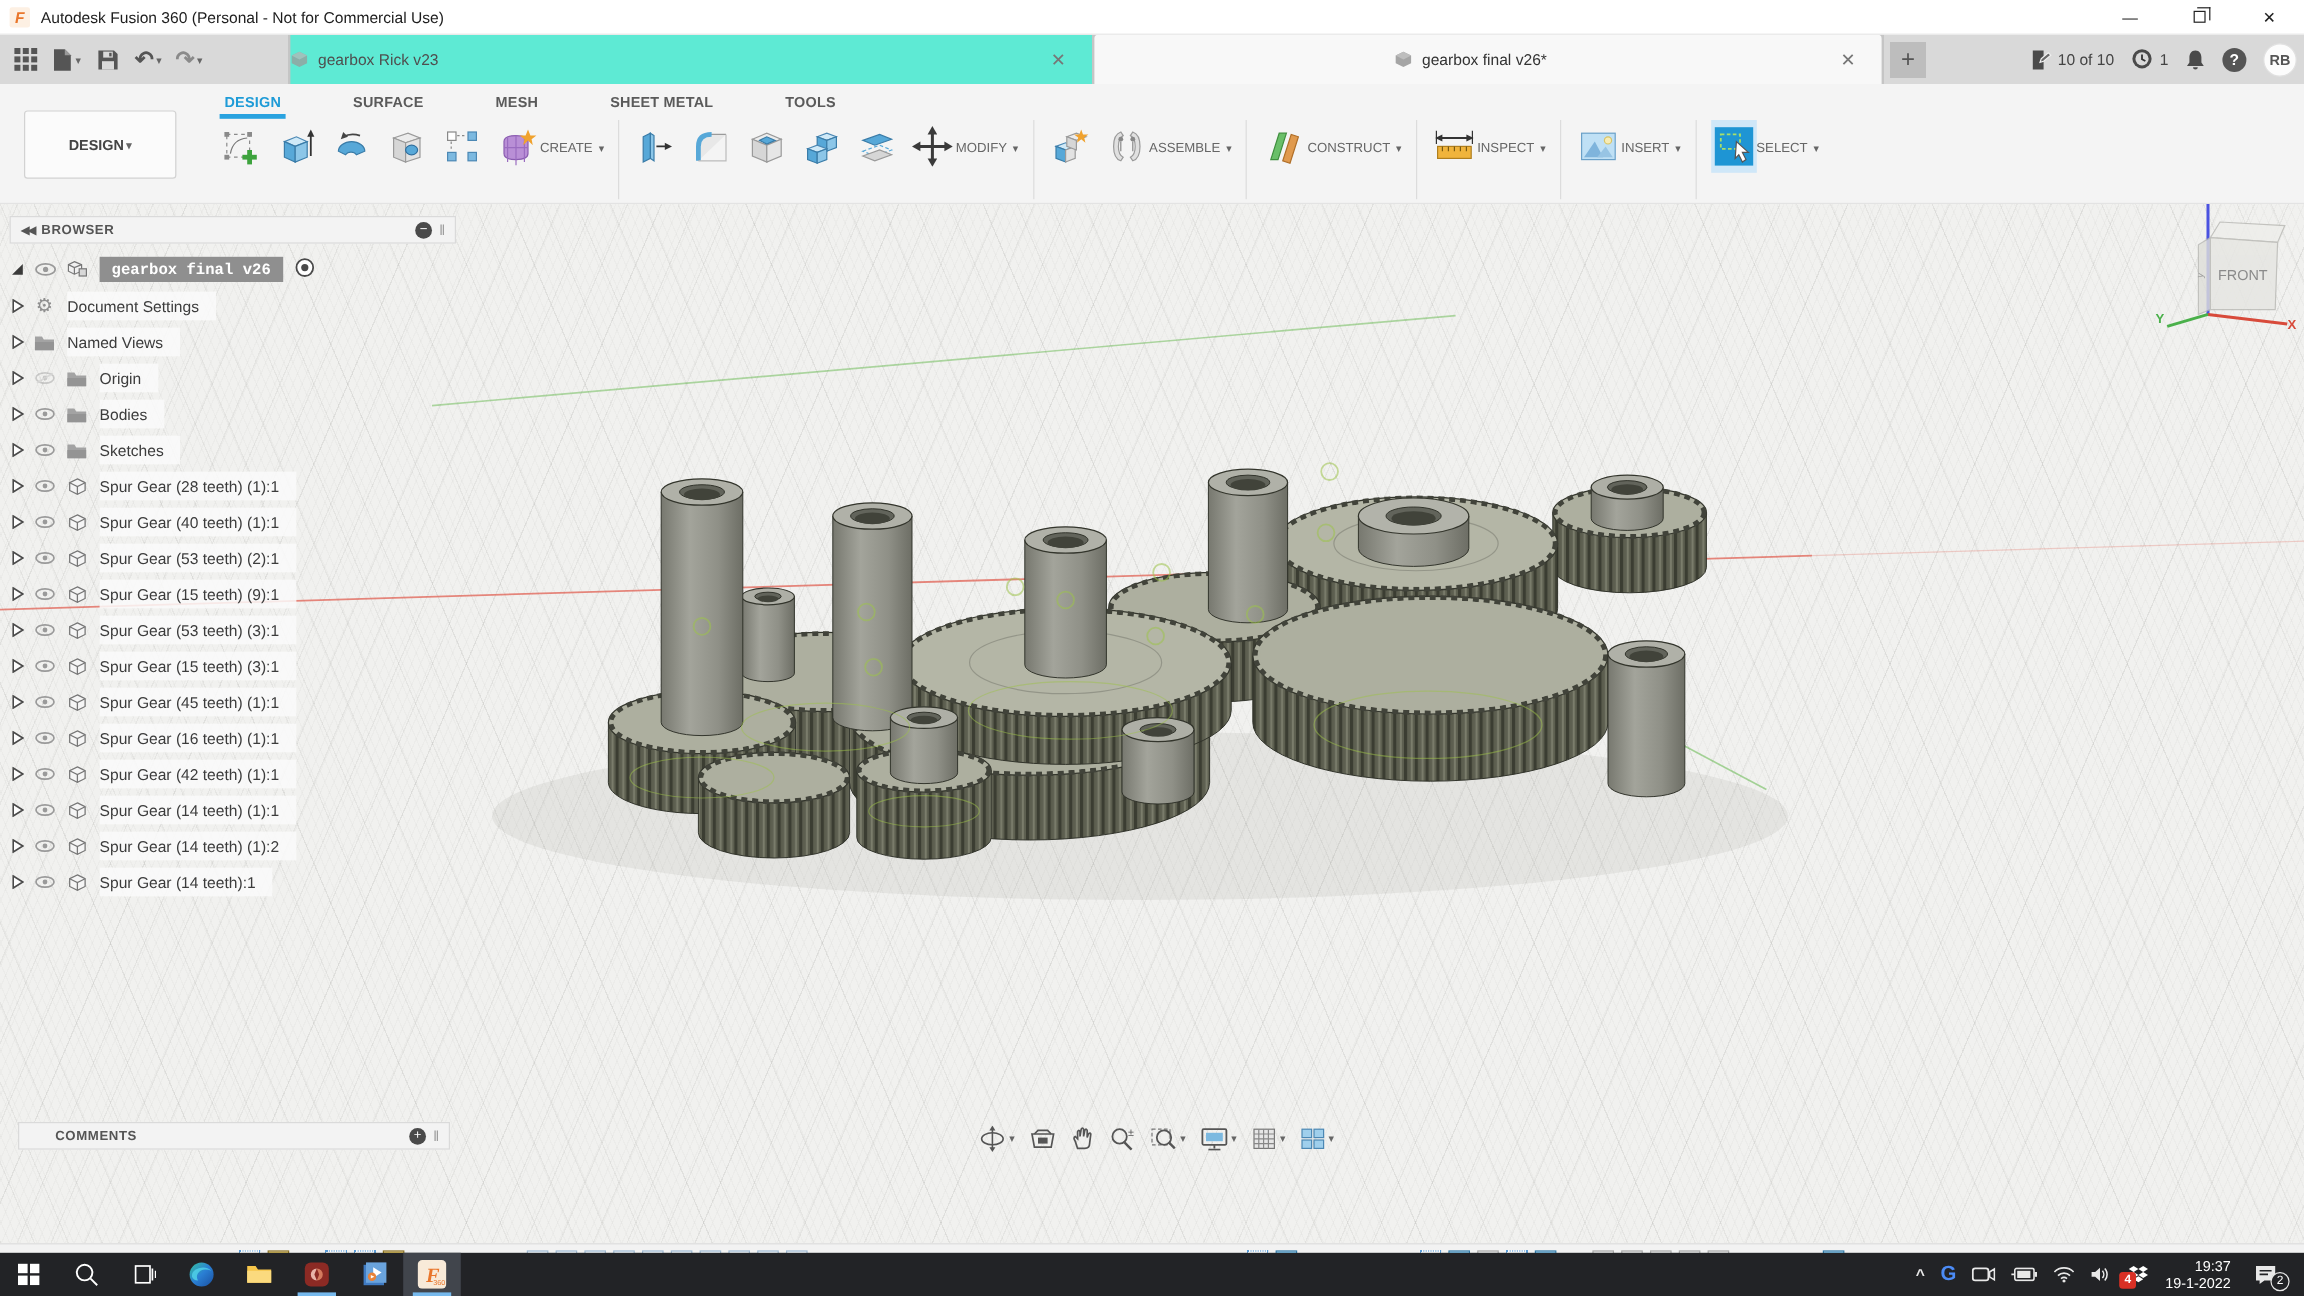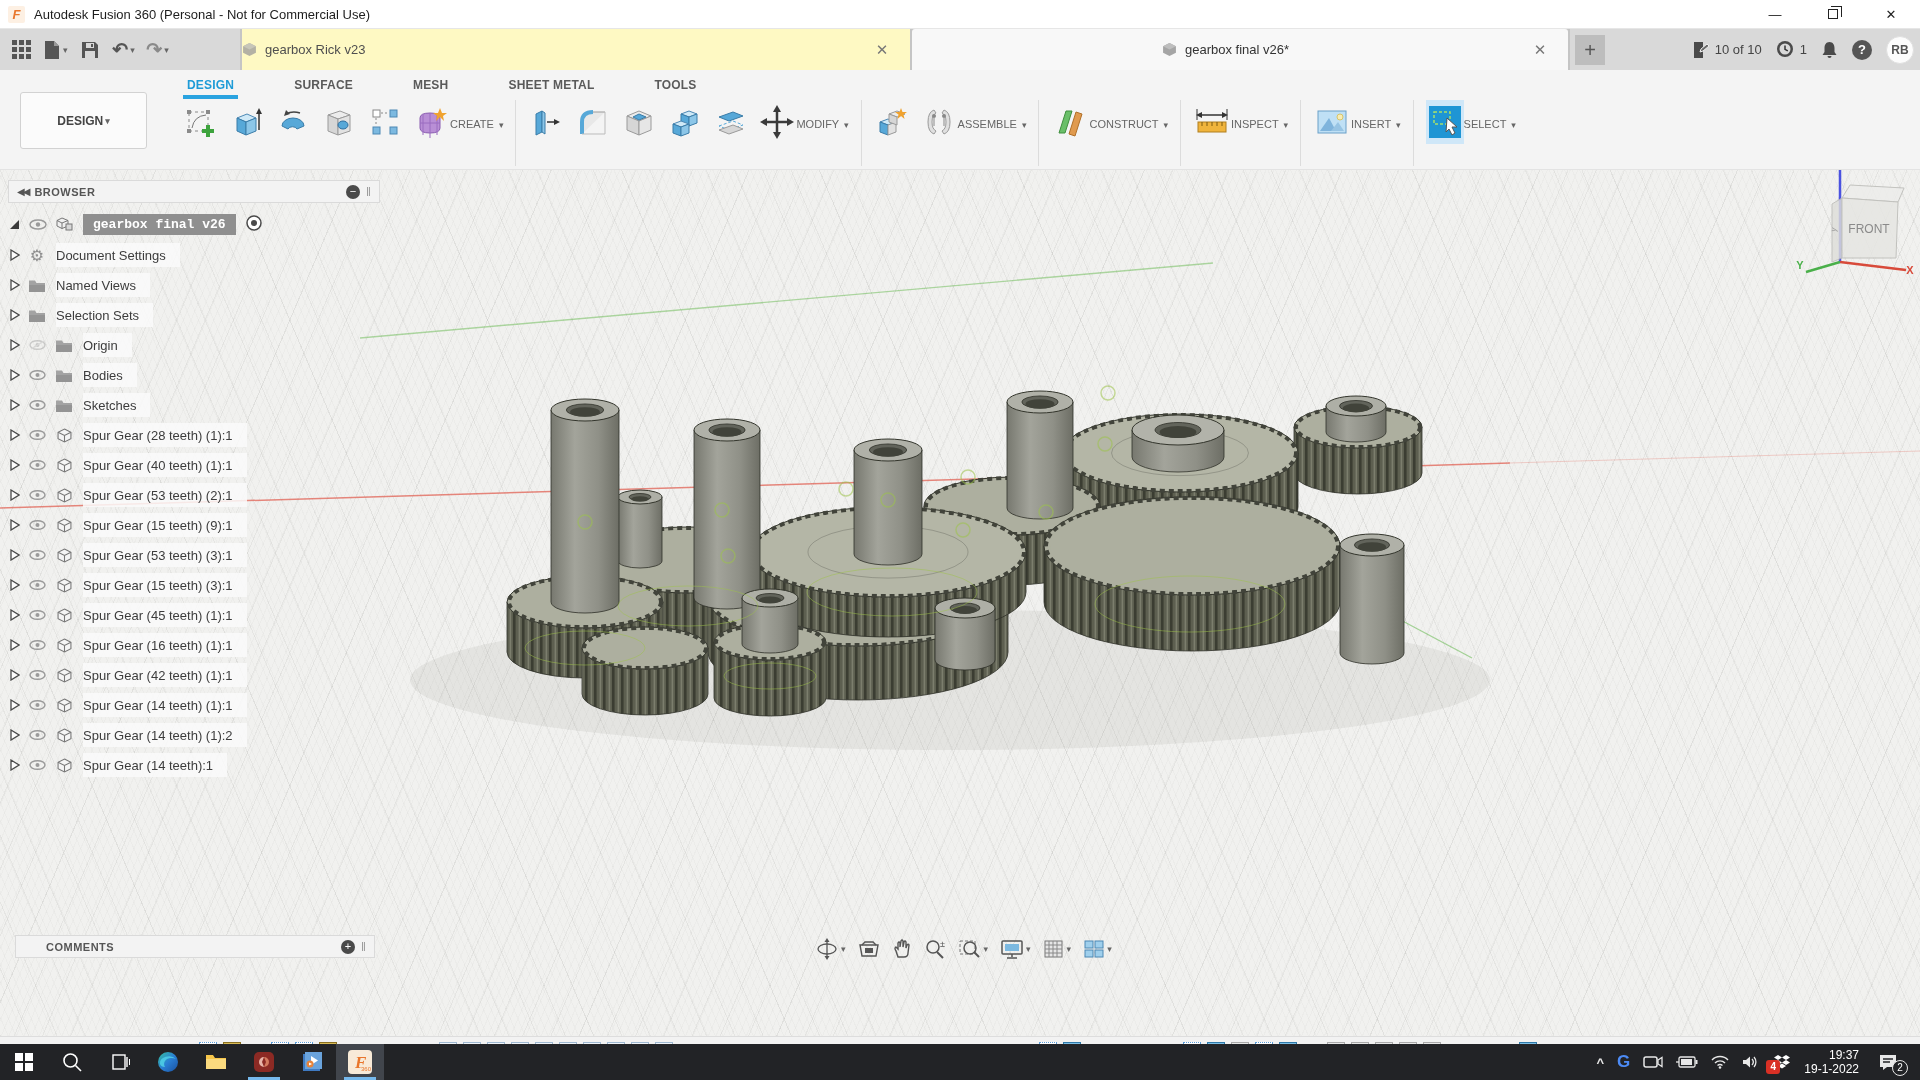--- a/index.html
+++ b/index.html
@@ -17,21 +17,21 @@
 
   
   .tabbar { position:absolute; left:0; top:29px; width:1920px; height:41px; background:#d9d9d9; z-index:39; }
   .qat { position:absolute; left:6px; top:0; height:100%; display:flex; align-items:center; gap:4px; }
   .qat-btn { height:30px; min-width:30px; display:flex; align-items:center; justify-content:center; color:#555; padding:0 3px; }
   .caret { font-size:9px; color:#666; margin-left:2px; }
   .grid9 { display:grid; grid-template-columns:repeat(3,5px); grid-template-rows:repeat(3,5px); gap:2px; }
   .grid9 span { background:#555; }
   .tabstrip { position:absolute; left:240px; top:0; width:1330px; height:41px; background:#c5c5c5; }
   .doc-tab { position:absolute; top:0; height:41px; display:flex; align-items:center; }
-  .doc-tab.inactive { left:2px; width:668px; background:#fef9c3; justify-content:center; color:#4f4f4f; }
+  .doc-tab.inactive { left:2px; width:668px; background:#5eead4; justify-content:center; color:#4f4f4f; }
   .doc-tab.active { left:672px; width:656px; background:#f8f8f8; border-radius:3px 3px 0 0; color:#333; }
   .doc-tab .cube-ic { margin-right:8px; opacity:.75; }
   .tab-close { margin-left:auto; margin-right:18px; color:#777; font-size:15px; width:20px; text-align:center; }
   .doc-tab.active .tab-label-wrap { margin-left:250px; display:flex; align-items:center; }
   .newtab-btn { position:absolute; left:1575px; top:6px; width:30px; height:30px; background:#bdbdbd; color:#555; font-size:20px; display:flex; align-items:center; justify-content:center; }
   .topright { position:absolute; right:6px; top:0; height:100%; display:flex; align-items:center; gap:14px; }
   .tr-item { display:flex; align-items:center; gap:5px; color:#444; font-size:13px; }
   .circle-q { width:20px; height:20px; border-radius:50%; background:#555; color:#fff; font-weight:bold; font-size:13px; display:flex; align-items:center; justify-content:center; }
   .avatar { width:28px; height:28px; border-radius:50%; background:#fcfcfc; color:#555; font-size:12px; font-weight:bold; display:flex; align-items:center; justify-content:center; border:1px solid #e0e0e0; }
 
@@ -652,36 +652,20 @@
           <span class="rowbg">
             <span class="tree-label">Named Views</span>
           </span>
         </div>
         <div class="tree-row">
           <span class="disc">
             <svg width="11" height="12">
               <polygon points="2,1 10,6 2,11" fill="#fdfdfd" stroke="#4a4a4a" stroke-width="1.3"></polygon>
             </svg>
           </span>
-          <span class="tree-ic">
-            <svg width="16" height="13">
-              <path d="M0 1.5 h6 l1.5 2.5 H16 v9 H0z" fill="#a3a3a3"></path>
-              <rect x="0" y="6" width="16" height="7" fill="#949494"></rect>
-            </svg>
-          </span>
-          <span class="rowbg">
-            <span class="tree-label">Selection Sets</span>
-          </span>
-        </div>
-        <div class="tree-row">
-          <span class="disc">
-            <svg width="11" height="12">
-              <polygon points="2,1 10,6 2,11" fill="#fdfdfd" stroke="#4a4a4a" stroke-width="1.3"></polygon>
-            </svg>
-          </span>
           <span class="eye off">
             <svg width="17" height="10">
               <ellipse cx="8.5" cy="5" rx="7.5" ry="4.3" fill="none" stroke="#9a9a9a" stroke-width="1.4"></ellipse>
               <circle cx="8.5" cy="5" r="2" fill="#9a9a9a"></circle>
               <line x1="2" y1="9" x2="15" y2="1" stroke="#bbb" stroke-width="1.4"></line>
             </svg>
           </span>
           <span class="tree-ic">
             <svg width="16" height="13">
               <path d="M0 1.5 h6 l1.5 2.5 H16 v9 H0z" fill="#a3a3a3"></path>

